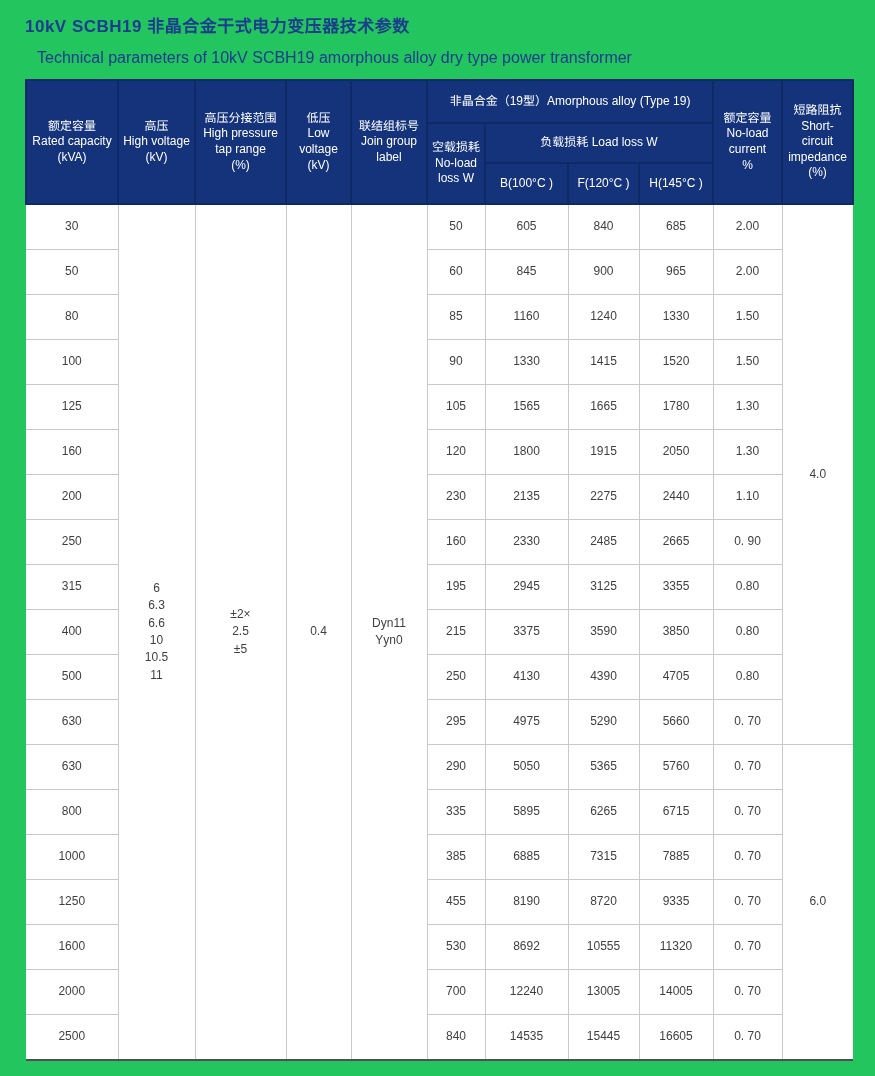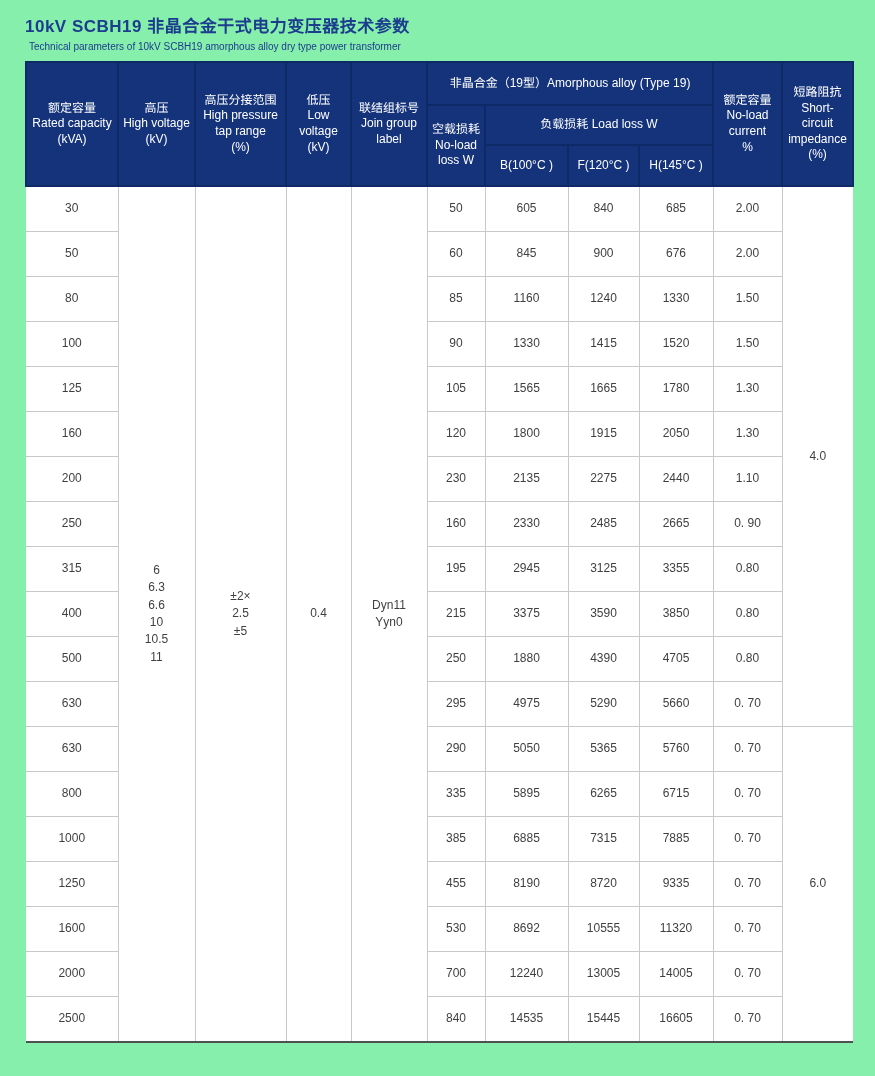--- a/index.html
+++ b/index.html
@@ -6,35 +6,35 @@
     margin: 0;
     padding: 0;
     background: #ffffff;
     font-family: "Liberation Sans", "DejaVu Sans", sans-serif;
   }
   .page {
     width: 875px;
     height: 1076px;
     box-sizing: border-box;
     padding: 8px 23px 0 25px;
-    background: #86efac;
+    background: #22c55e;
     overflow: hidden;
   }
   
   .title-block { margin-bottom: 9px; }
   .page-title {
     margin: 4px 0 2px 0;
     font-size: 17px;
     font-weight: bold;
     color: #1c3c8e;
     letter-spacing: 0.5px;
   }
   .page-subtitle {
-    margin: 4px;
-    font-size: 10px;
+    margin: 12px;
+    font-size: 16px;
     font-weight: normal;
     color: #1c3c8e;
   }
   
   table.params {
     border-collapse: collapse;
     table-layout: fixed;
     width: 827px;
     border-bottom: 2px solid #4f4f4f;
   }
@@ -156,21 +156,21 @@
           <td class="col-data">840</td>
           <td class="col-data">685</td>
           <td class="col-data">2.00</td>
           <td class="col-impedance" rowspan="12">4.0</td>
         </tr>
         <tr>
           <td class="col-capacity">50</td>
           <td class="col-data">60</td>
           <td class="col-data">845</td>
           <td class="col-data">900</td>
-          <td class="col-data">676</td>
+          <td class="col-data">965</td>
           <td class="col-data">2.00</td>
         </tr>
         <tr>
           <td class="col-capacity">80</td>
           <td class="col-data">85</td>
           <td class="col-data">1160</td>
           <td class="col-data">1240</td>
           <td class="col-data">1330</td>
           <td class="col-data">1.50</td>
         </tr>
@@ -226,21 +226,21 @@
           <td class="col-capacity">400</td>
           <td class="col-data">215</td>
           <td class="col-data">3375</td>
           <td class="col-data">3590</td>
           <td class="col-data">3850</td>
           <td class="col-data">0.80</td>
         </tr>
         <tr>
           <td class="col-capacity">500</td>
           <td class="col-data">250</td>
-          <td class="col-data">1880</td>
+          <td class="col-data">4130</td>
           <td class="col-data">4390</td>
           <td class="col-data">4705</td>
           <td class="col-data">0.80</td>
         </tr>
         <tr>
           <td class="col-capacity">630</td>
           <td class="col-data">295</td>
           <td class="col-data">4975</td>
           <td class="col-data">5290</td>
           <td class="col-data">5660</td>

